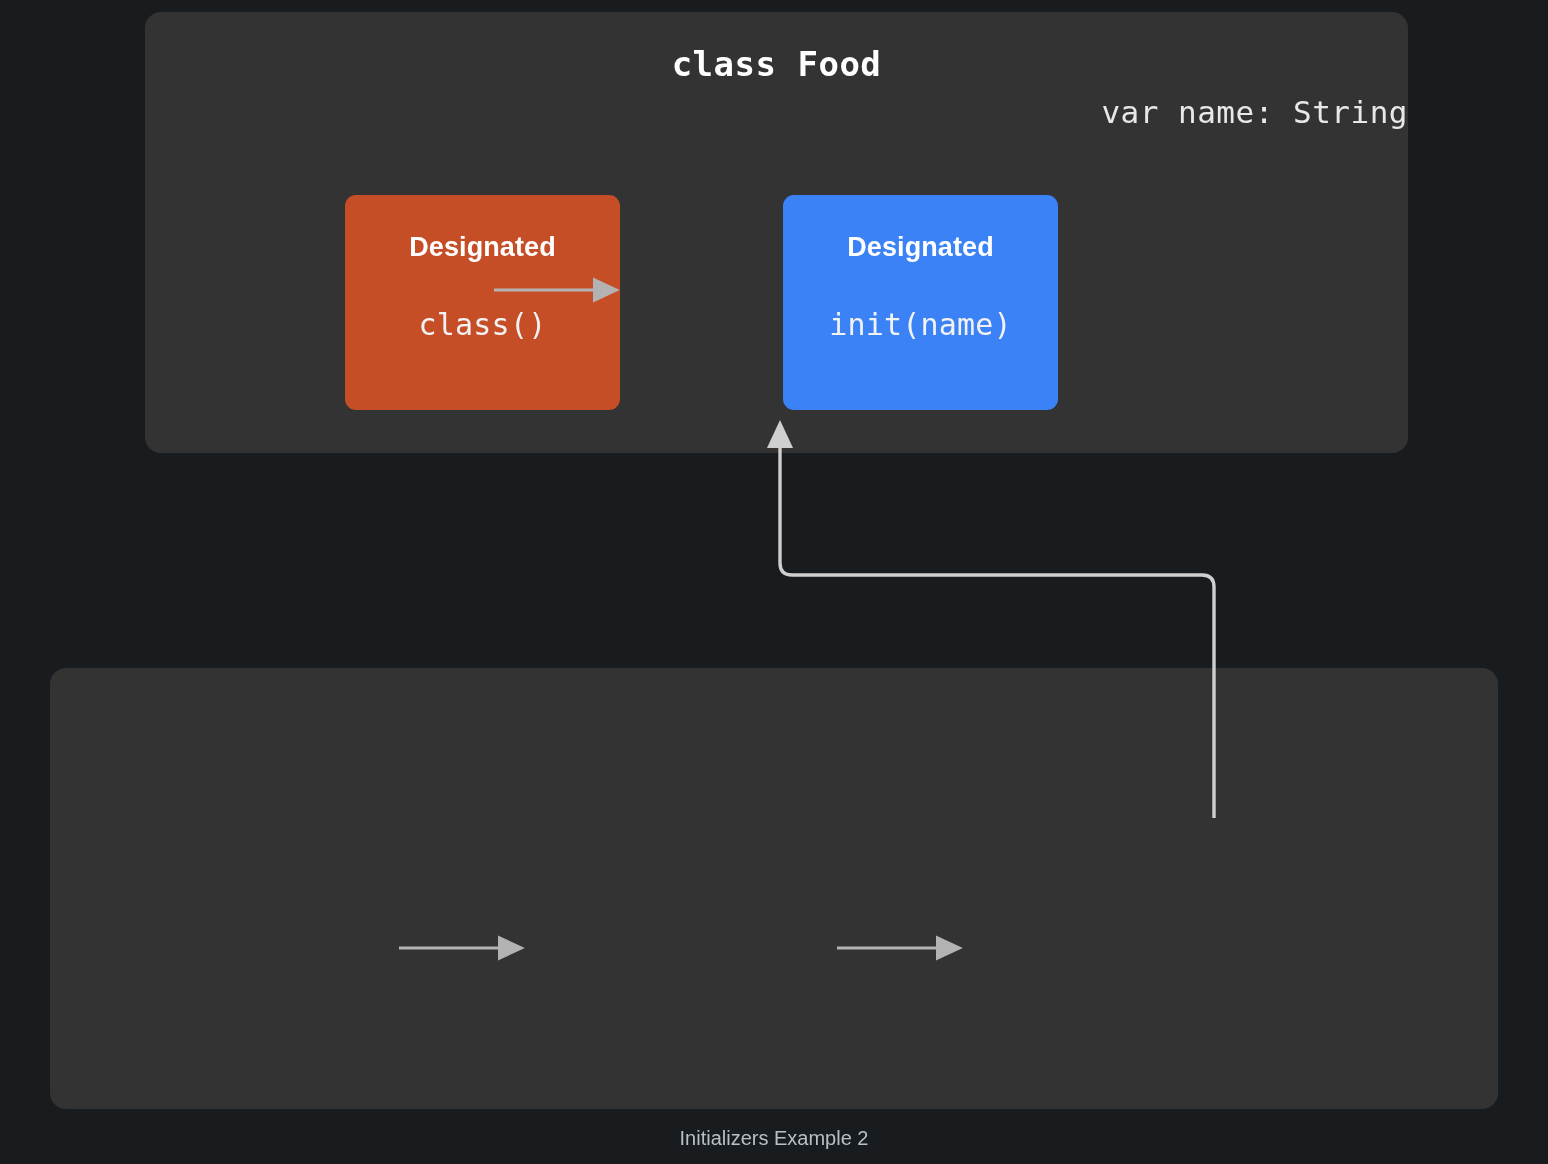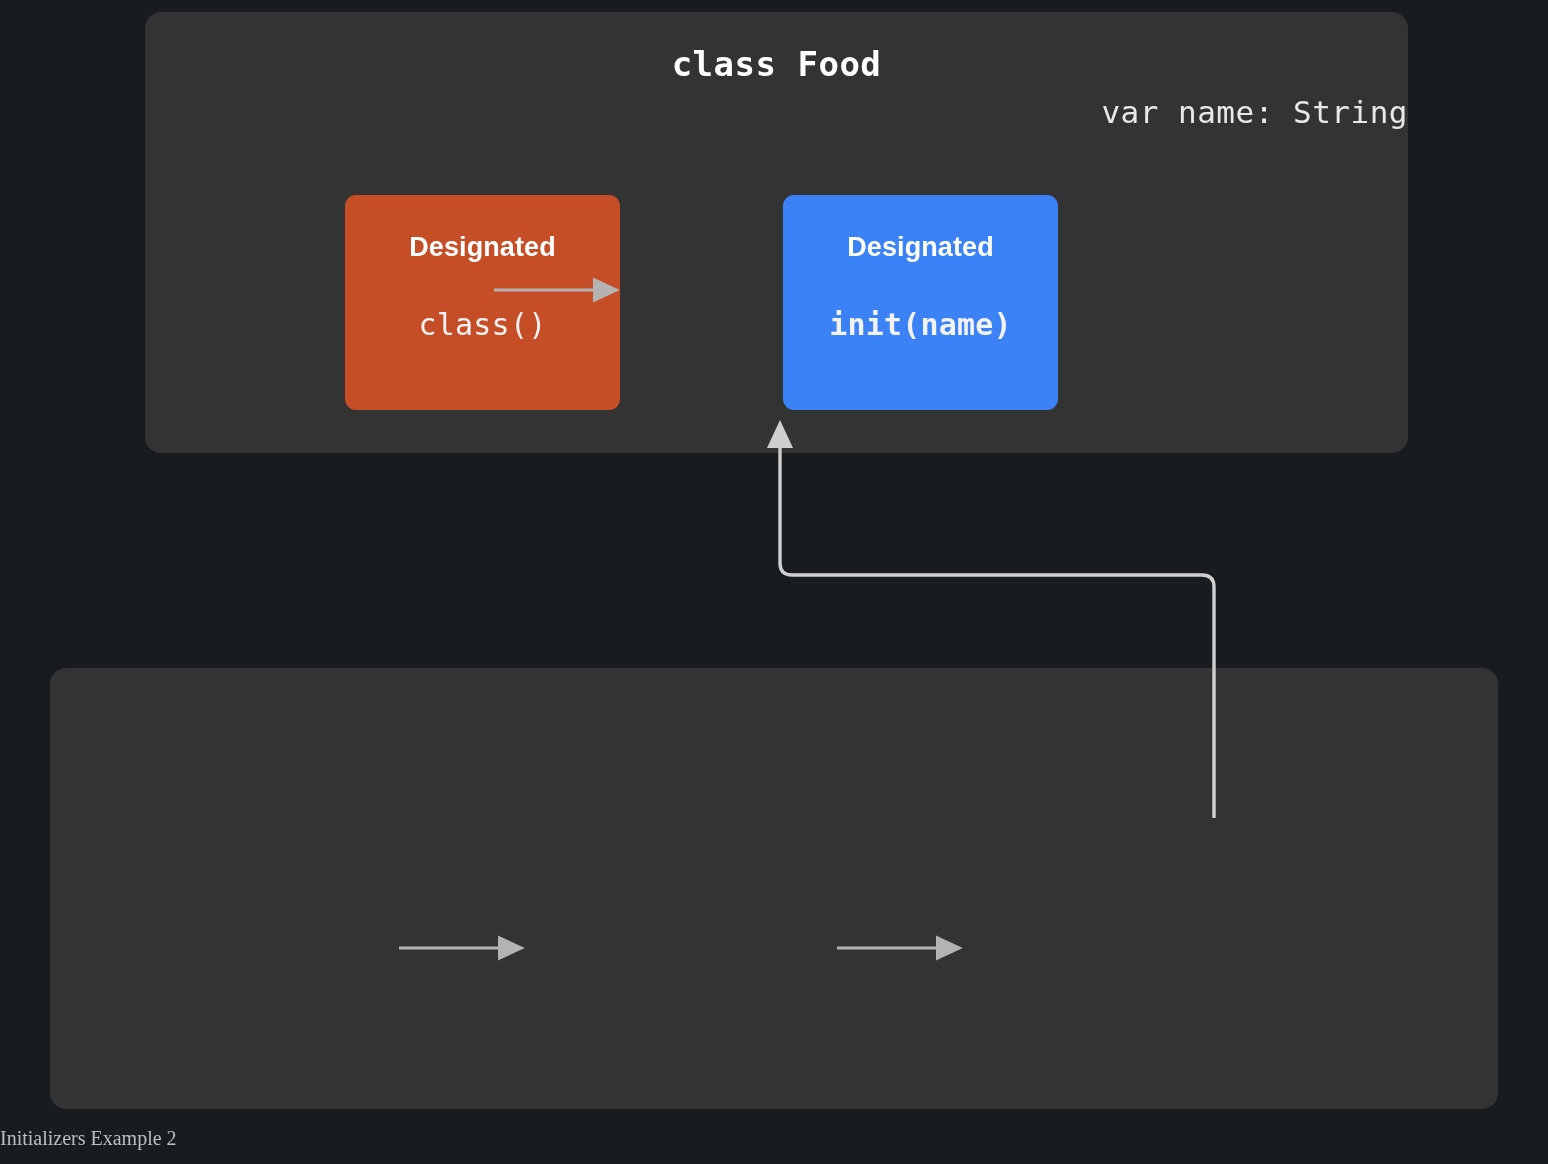--- a/index.html
+++ b/index.html
@@ -95,40 +95,41 @@
   
   #box-food-convenience {
     left: 200px; top: 183px; width: 275px; height: 215px;
     padding-top: 37px;
   }
   #box-food-convenience .sig { margin-top: 44px; }
   #box-food-designated {
     left: 638px; top: 183px; width: 275px; height: 215px;
     padding-top: 37px;
   }
-  #box-food-designated .sig { margin-top: 44px; font-weight: bold; }
+  #box-food-designated .sig { margin-top: 44px; }
 
   
   .connector-layer {
     position: absolute;
     left: 0; top: 0;
     width: 1548px;
     height: 1164px;
     pointer-events: none;
   }
 
   
   #caption {
     position: absolute;
     left: 0;
     top: 1127px;
     width: 100%;
+    text-align: center;
     color: #b9bfc6;
     font-size: 20px;
-    font-family: Liberation Serif, serif;
+    font-family: Liberation Sans, sans-serif;
   }
 </style>
 </head>
 <body>
 
 <div id="root">
 
   <div class="panel" id="panel-food">
 
     <div class="class-header">

